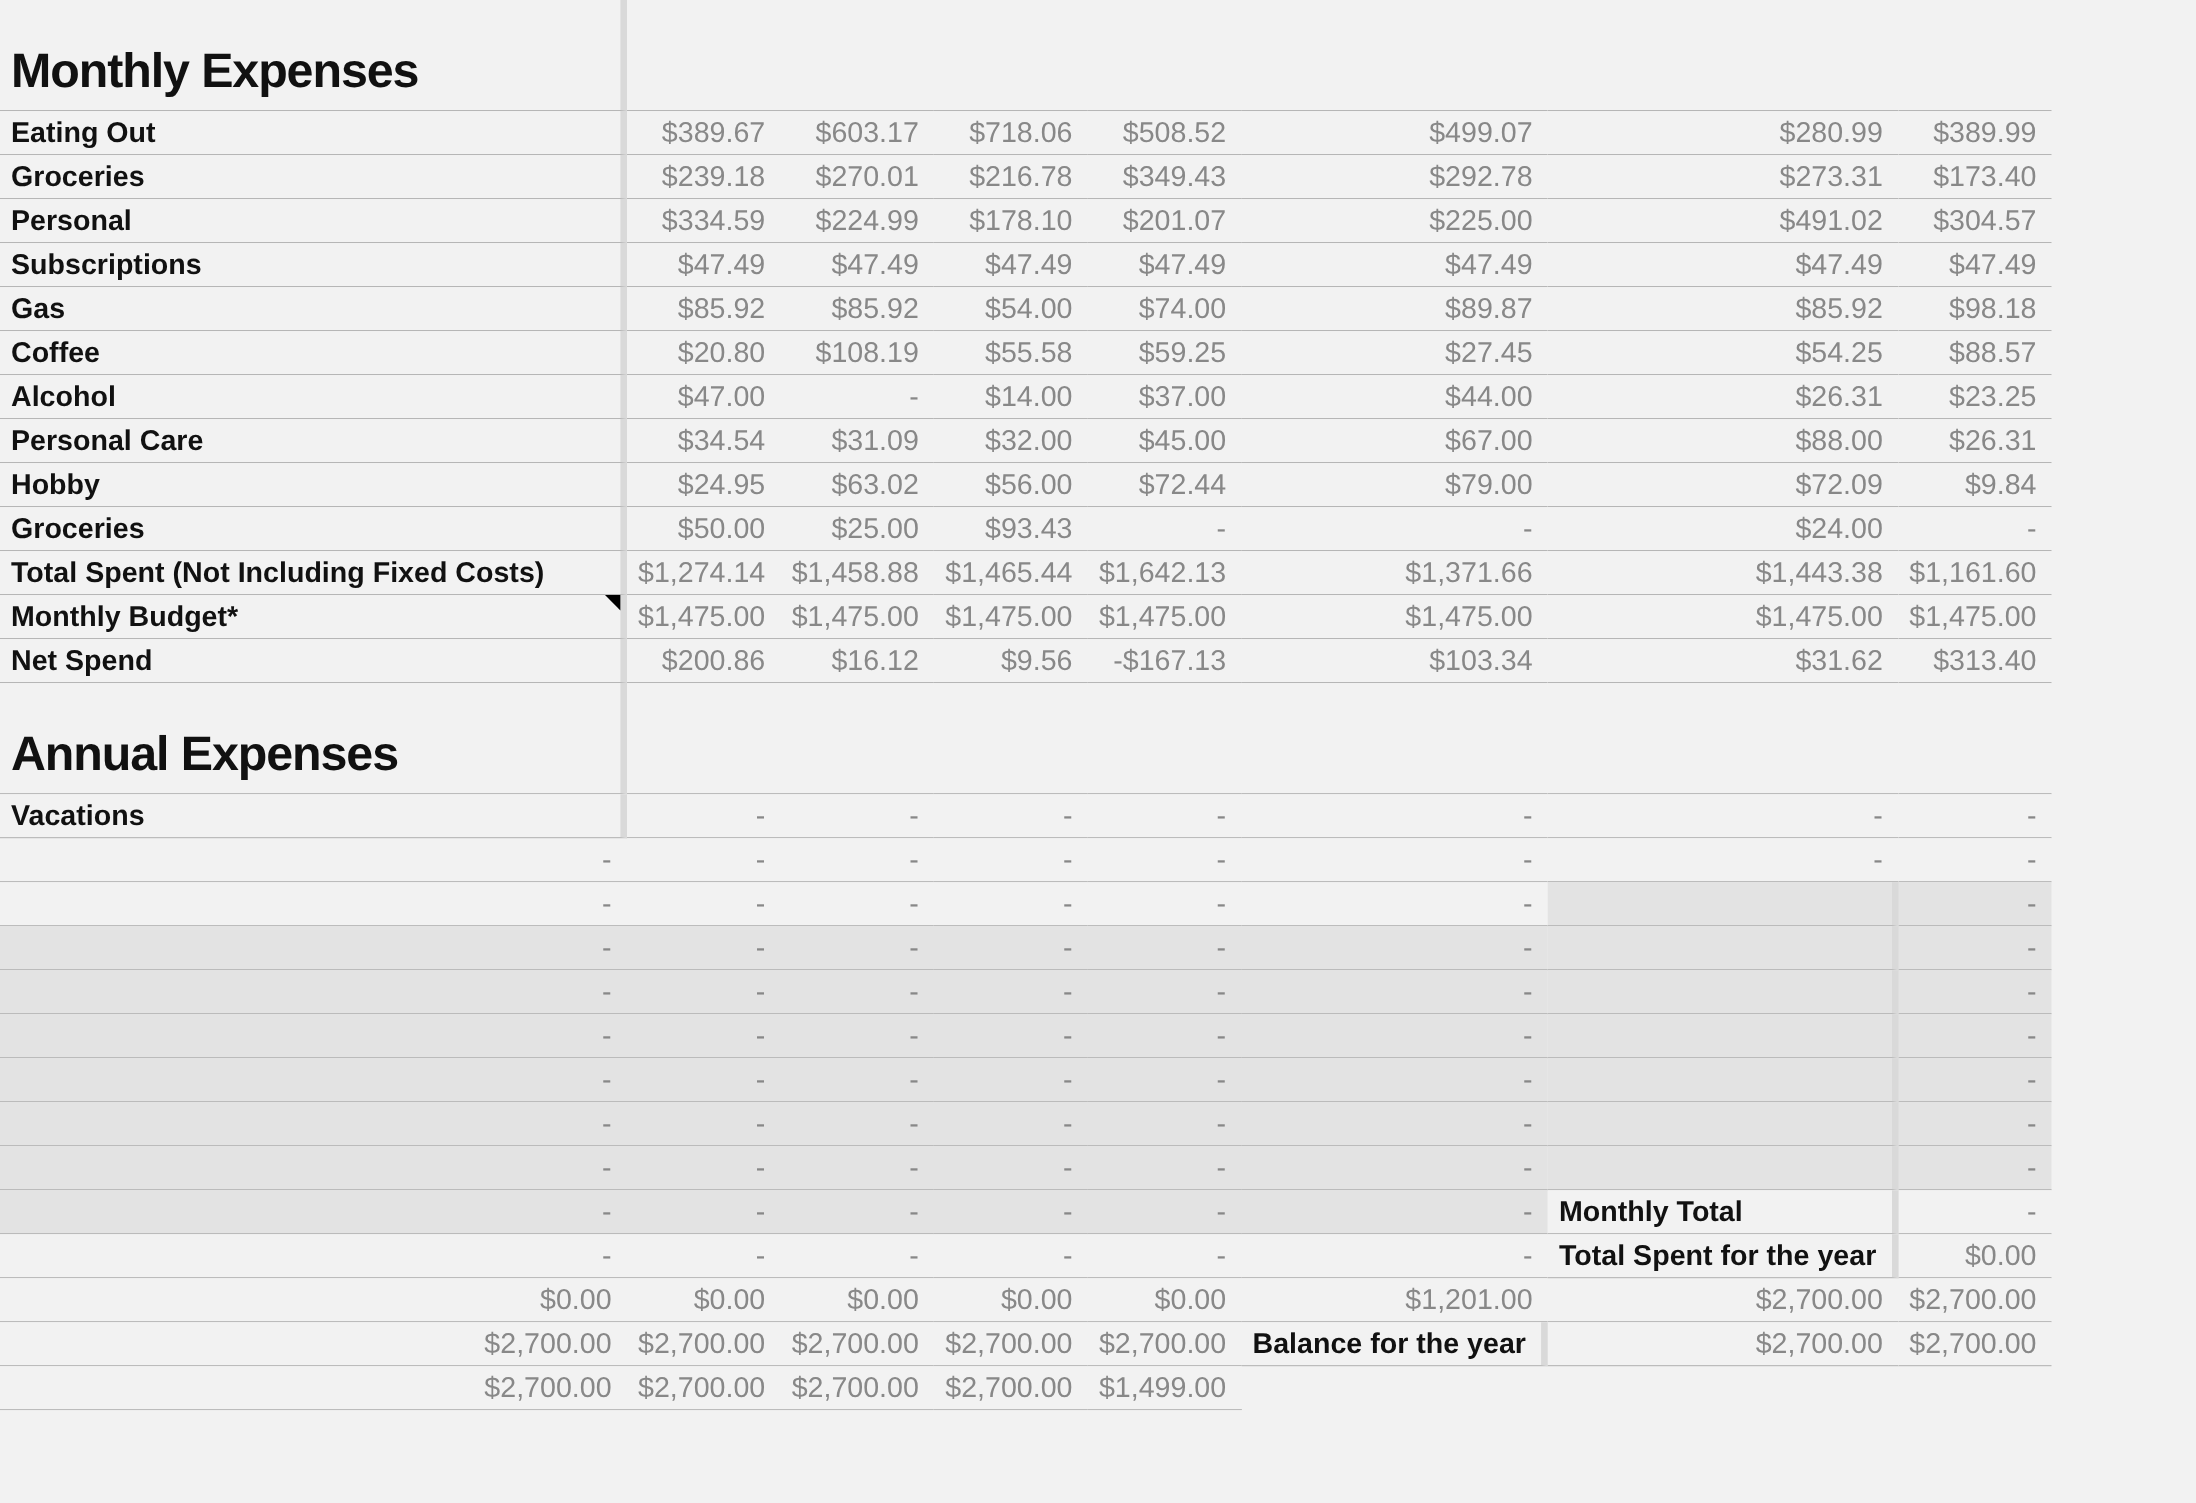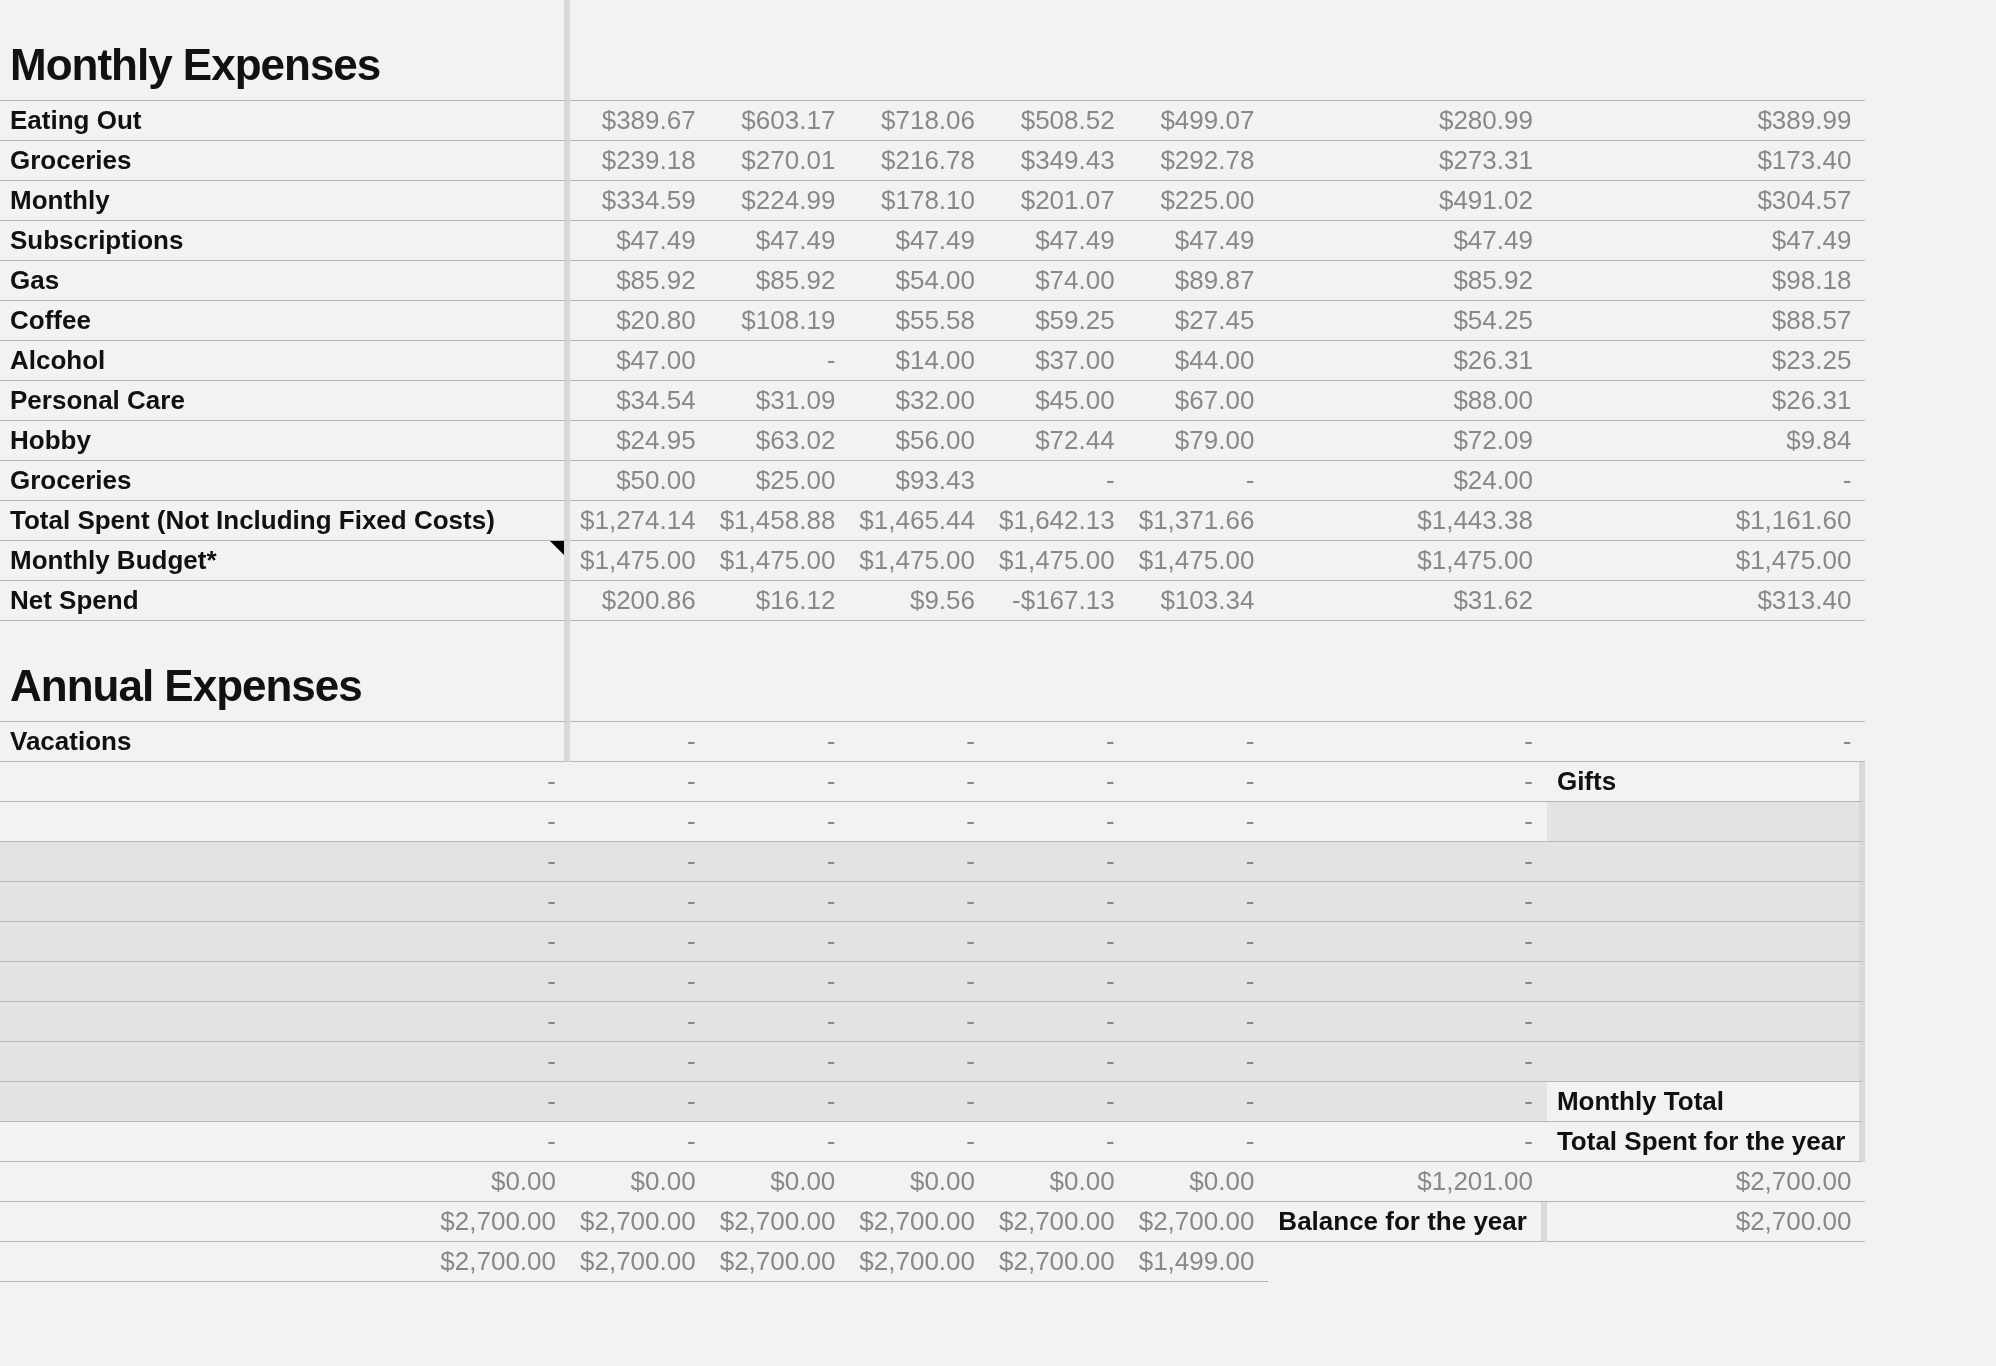--- a/index.html
+++ b/index.html
@@ -85,21 +85,21 @@
     <div class="cell value-cell">$280.99</div>
     <div class="cell value-cell">$389.99</div>
     <div class="cell label-cell">Groceries</div>
     <div class="cell value-cell">$239.18</div>
     <div class="cell value-cell">$270.01</div>
     <div class="cell value-cell">$216.78</div>
     <div class="cell value-cell">$349.43</div>
     <div class="cell value-cell">$292.78</div>
     <div class="cell value-cell">$273.31</div>
     <div class="cell value-cell">$173.40</div>
-    <div class="cell label-cell">Monthly</div>
+    <div class="cell label-cell">Personal</div>
     <div class="cell value-cell">$334.59</div>
     <div class="cell value-cell">$224.99</div>
     <div class="cell value-cell">$178.10</div>
     <div class="cell value-cell">$201.07</div>
     <div class="cell value-cell">$225.00</div>
     <div class="cell value-cell">$491.02</div>
     <div class="cell value-cell">$304.57</div>
     <div class="cell label-cell">Subscriptions</div>
     <div class="cell value-cell">$47.49</div>
     <div class="cell value-cell">$47.49</div>
@@ -196,21 +196,20 @@
     <div class="cell value-cell">-</div>
     <div class="cell value-cell">-</div>
     <div class="cell value-cell">-</div>
     <div class="cell value-cell">-</div>
     <div class="cell value-cell">-</div>
     <div class="cell value-cell">-</div>
     <div class="cell value-cell">-</div>
     <div class="cell value-cell">-</div>
     <div class="cell value-cell">-</div>
     <div class="cell value-cell">-</div>
-    <div class="cell label-cell">Gifts</div>
     <div class="cell value-cell">-</div>
     <div class="cell value-cell">-</div>
     <div class="cell value-cell">-</div>
     <div class="cell value-cell">-</div>
     <div class="cell value-cell">-</div>
     <div class="cell value-cell">-</div>
     <div class="cell value-cell">-</div>
     <div class="cell label-cell" style="background: rgb(227, 227, 227);"></div>
     <div class="cell value-cell empty-dark">-</div>
     <div class="cell value-cell empty-dark">-</div>

